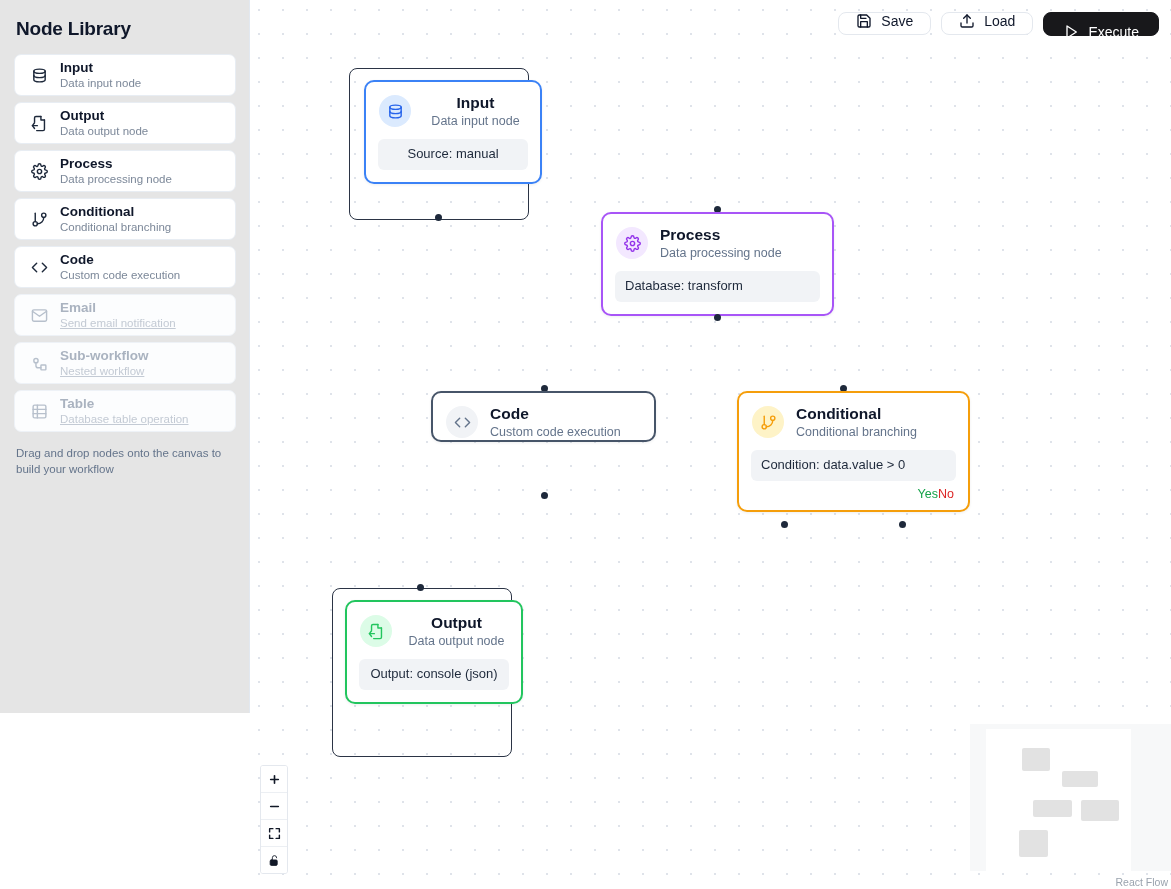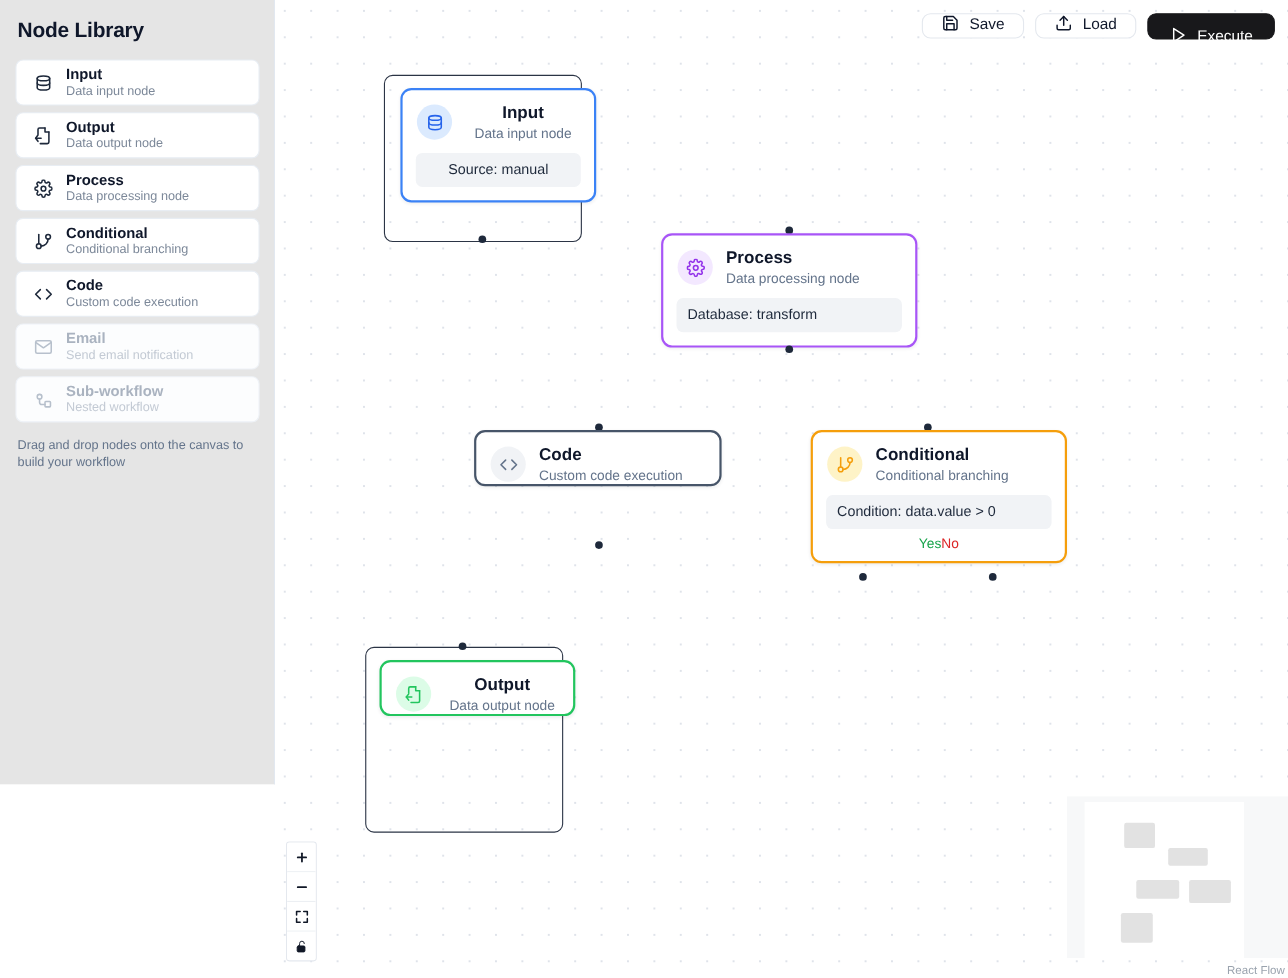--- a/index.html
+++ b/index.html
@@ -54,21 +54,21 @@
     width: 20px; height: 20px;
     flex: 0 0 20px;
     display: flex; align-items: center; justify-content: center;
     color: #1e293b;
   }
   .node-item.dim .ico { color: #b7c0cc; }
   .node-item .txt { display: flex; flex-direction: column; justify-content: center; line-height: 1.15; }
   .node-item .nm { font-size: 13.5px; font-weight: bold; color: #0f172a; }
   .node-item .ds { font-size: 11.5px; color: #7c8899; margin-top: 1px; }
   .node-item.dim .nm { color: #aab3c0; }
-  .node-item.dim .ds { color: #c3cad4; }
+  .node-item.dim .ds { color: #c3cad4; text-decoration: underline; }
   .sidebar-hint {
     font-size: 11.5px;
     color: #64748b;
     line-height: 1.38;
     margin: 14px 2px 0 2px;
     max-width: 222px;
   }
 
   
   .canvas {
@@ -130,21 +130,21 @@
     margin: 10px 12px 12px 12px;
     background: #f1f3f6;
     border-radius: 6px;
     font-size: 13px;
     color: #1e293b;
     padding: 7px 10px;
     text-align: center;
     line-height: 1.3;
   }
   .branch-row {
-    display: flex; justify-content: center;
+    display: flex; justify-content: flex-end;
     padding: 0 14px 9px 14px;
     font-size: 12.5px;
   }
   .branch-yes { color: #16a34a; }
   .branch-no { color: #dc2626; }
 
   
   .n-input { border: 2px solid #3b82f6; }
   .n-input .node-badgeico { background: #dbeafe; color: #2563eb; }
   .n-process { border: 2px solid #a855f7; }
@@ -320,20 +320,34 @@
             <rect x="14" y="14" width="7" height="7" rx="1"></rect>
             <path d="M7 11v4a3 3 0 0 0 3 3h4"></path>
         </svg>
       </span>
       <span class="txt">
         <span class="nm">Sub-workflow</span>
         <span class="ds">Nested workflow</span>
       </span>
     </div>
 
+    <div class="node-item dim">
+      <span class="ico">
+        <svg width="17" height="17" viewBox="0 0 24 24" fill="none" stroke="currentColor" stroke-width="2" stroke-linecap="round" stroke-linejoin="round">
+          <rect x="3" y="3" width="18" height="18" rx="2"></rect>
+            <line x1="3" y1="9" x2="21" y2="9"></line>
+            <line x1="3" y1="15" x2="21" y2="15"></line>
+            <line x1="9" y1="3" x2="9" y2="21"></line>
+        </svg>
+      </span>
+      <span class="txt">
+        <span class="nm">Table</span>
+        <span class="ds">Database table operation</span>
+      </span>
+    </div>
 
     <div class="sidebar-hint">Drag and drop nodes onto the canvas to build your workflow</div>
   </aside>
 
   <main class="canvas">
 
     <div class="toolbar">
       <div class="tb-btn">
         <span class="tb-ico">
           <svg width="16" height="16" viewBox="0 0 24 24" fill="none" stroke="currentColor" stroke-width="2" stroke-linecap="round" stroke-linejoin="round">
@@ -456,20 +470,21 @@
               <path d="M19 7v13a2 2 0 0 1-2 2H8"></path>
               <path d="M9 15H2"></path>
               <path d="M5 11l-3 4 3 4"></path>
           </svg>
         </span>
         <span class="node-titles">
           <span class="node-title">Output</span>
           <div class="node-sub">Data output node</div>
         </span>
       </div>
+      <div class="node-field">Output: console (json)</div>
     </div>
 
     <div class="controls">
       <div class="ctl-btn">
         <svg width="13" height="13" viewBox="0 0 24 24" fill="none" stroke="currentColor" stroke-width="3" stroke-linecap="round">
           <line x1="12" y1="5" x2="12" y2="19"></line>
             <line x1="5" y1="12" x2="19" y2="12"></line>
         </svg>
       </div>
       <div class="ctl-btn">

